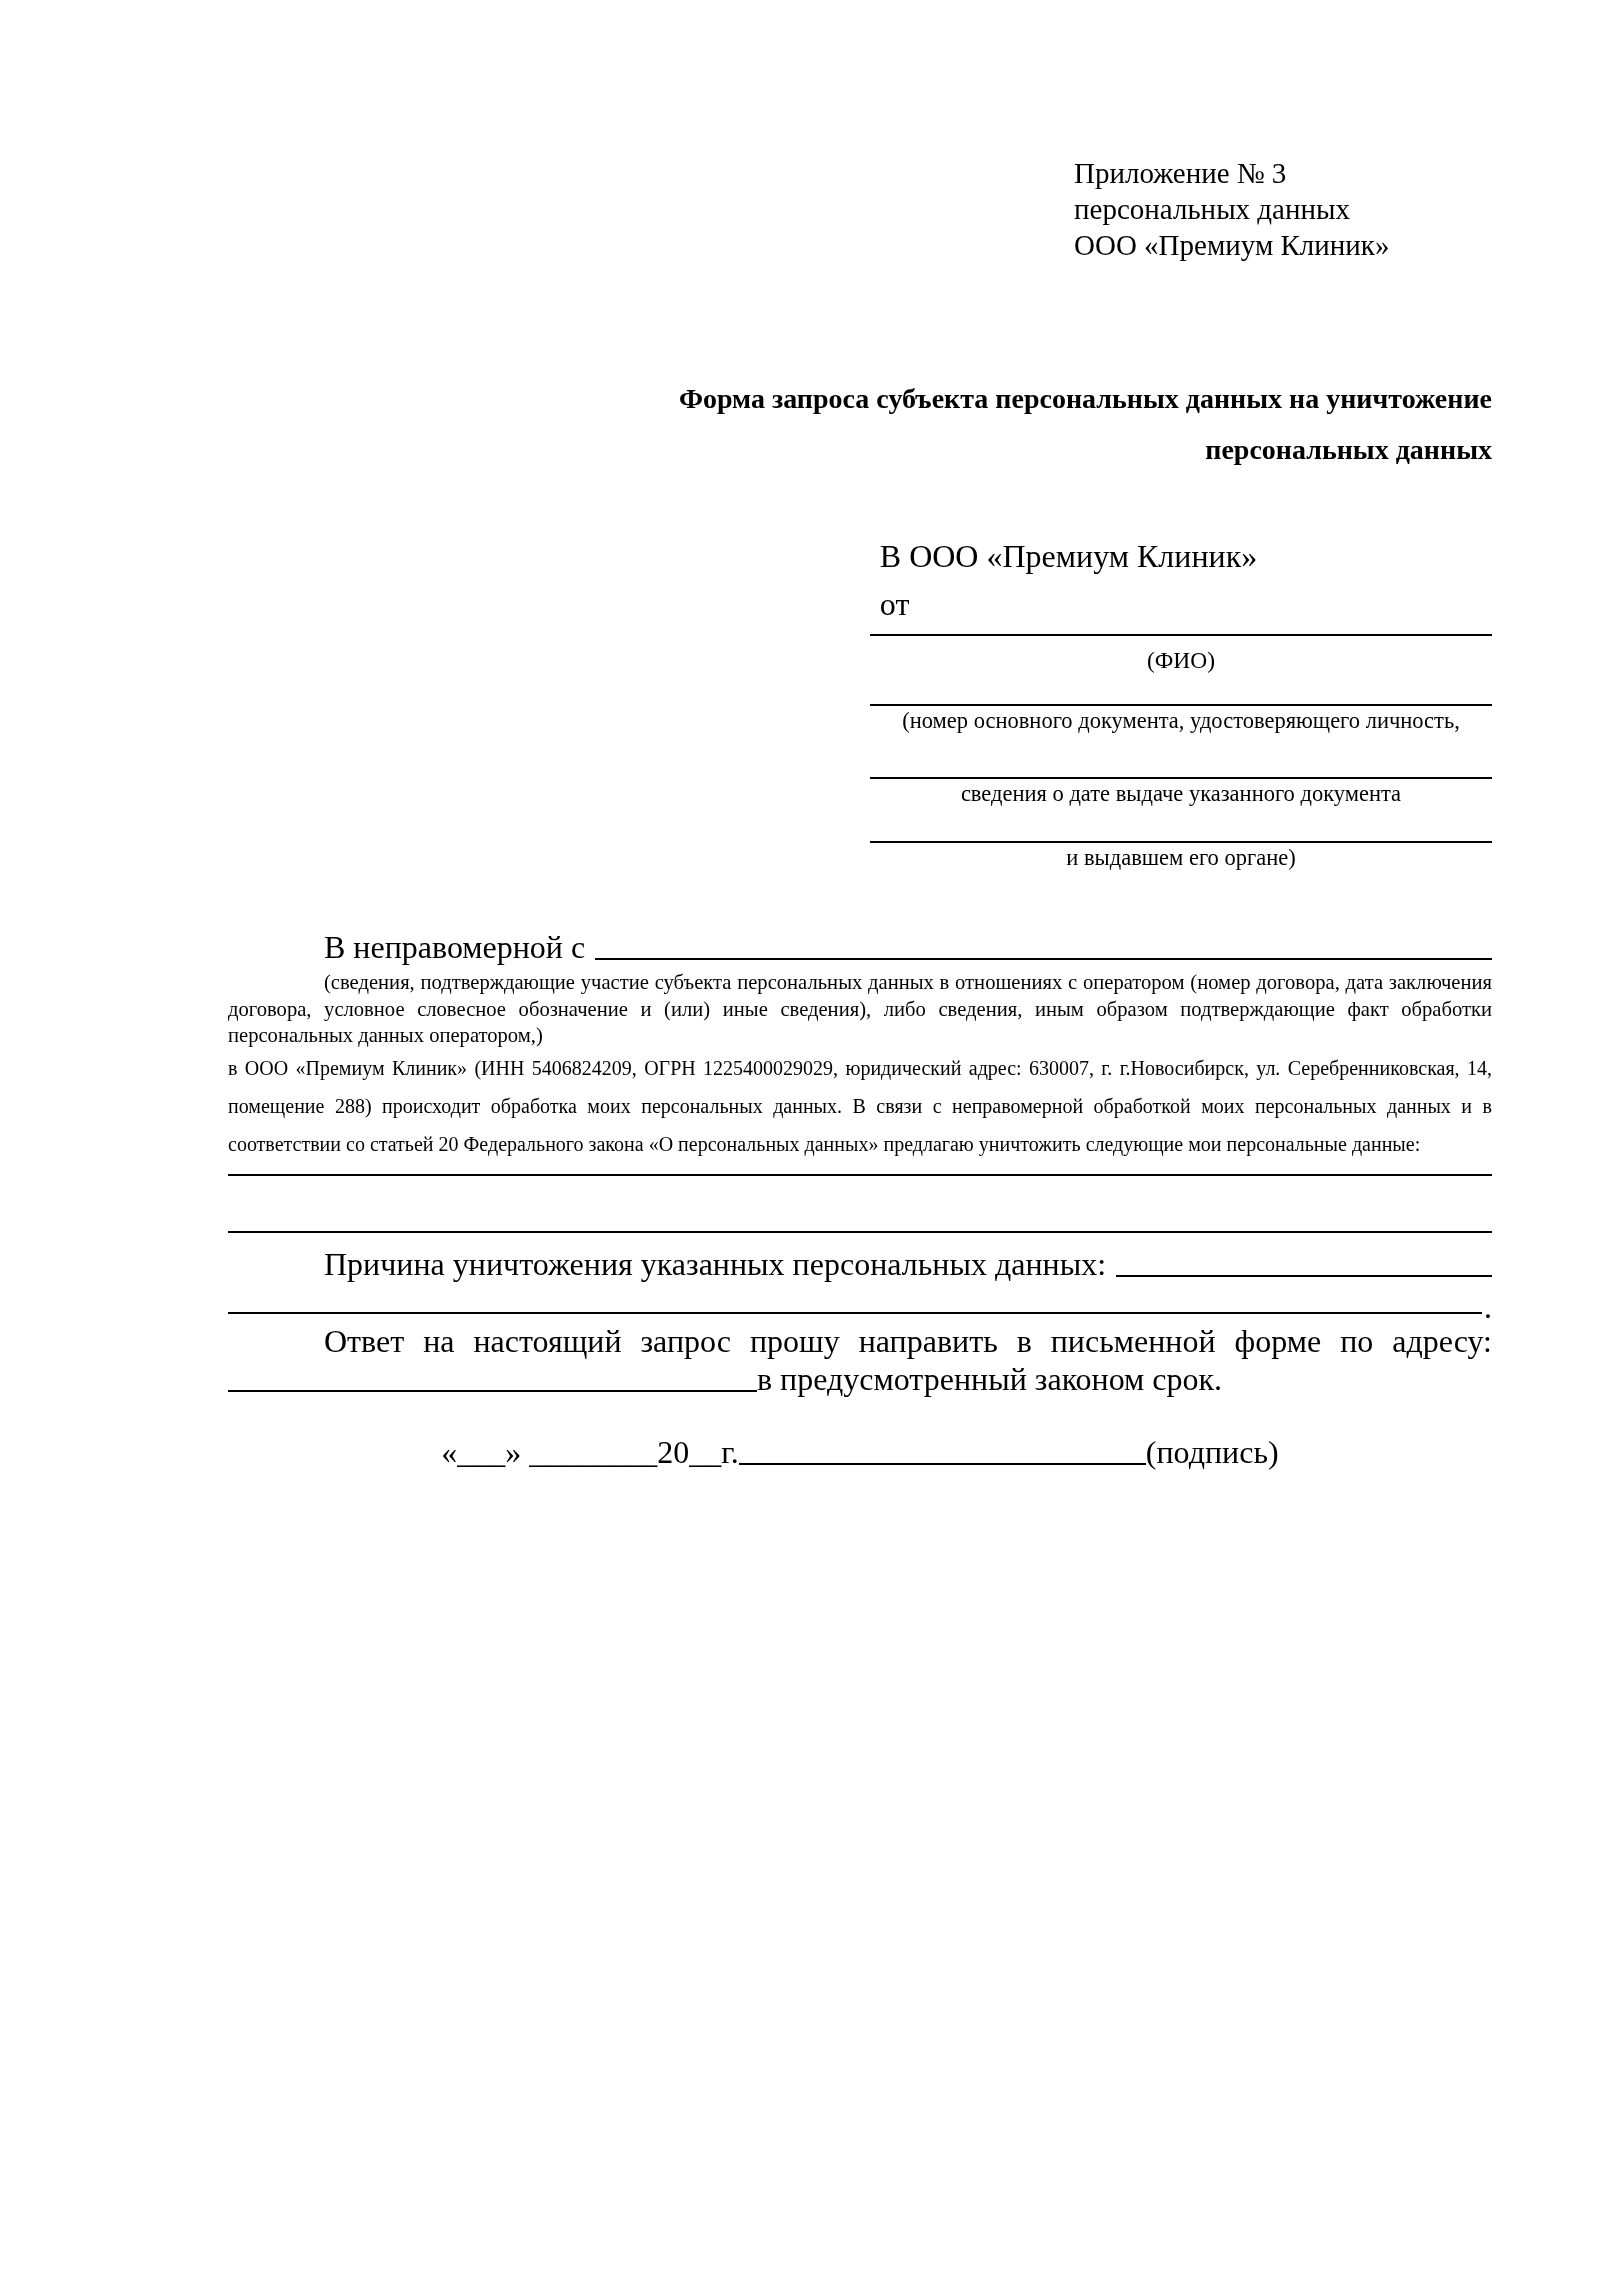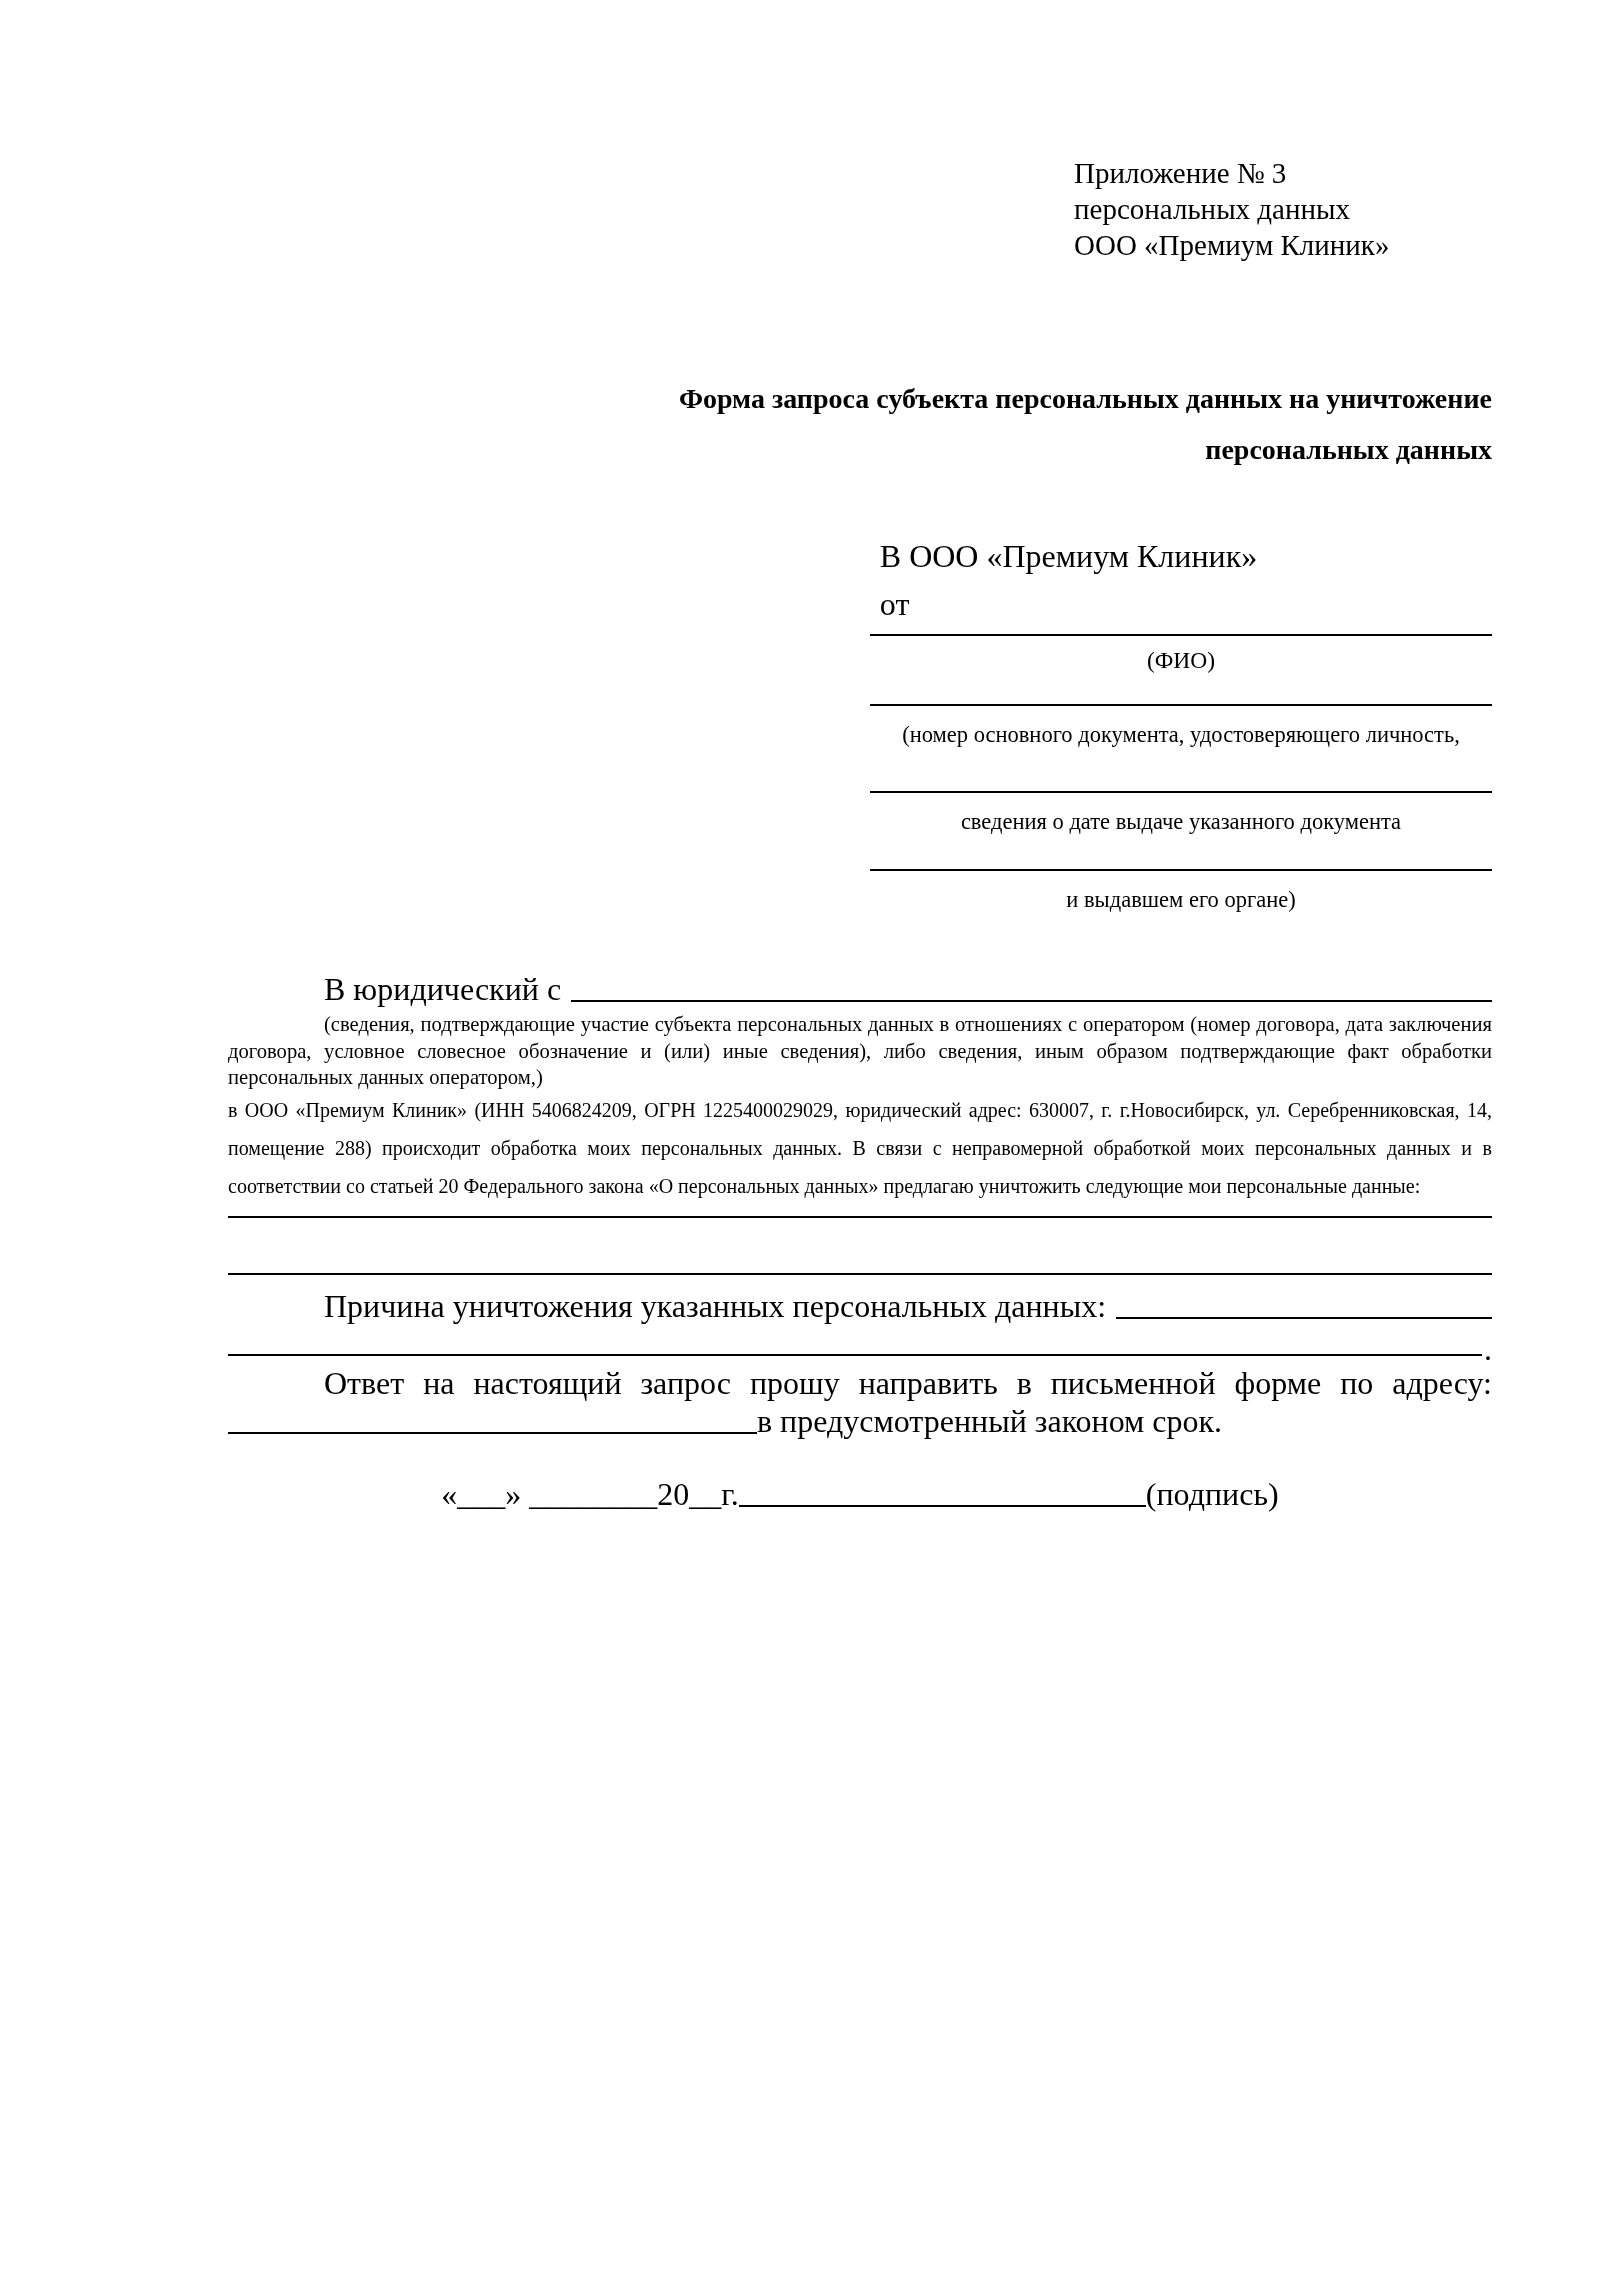--- a/index.html
+++ b/index.html
@@ -20,21 +20,21 @@
   .title { margin-top:110px; text-align:right; font-weight:bold; font-size:28px; line-height:51px; }
 
   
   .addressee { margin-top:57px; margin-left:642px; width:622px; font-size:32px; }
   .addr-line { line-height:48px; padding-left:9.8px; }
   .blank-line { border-bottom:2.9px solid #000; height:0; }
   .bl-first { margin-top:5.9px; }
   .bl-2 { margin-top:29px; }
   .bl-3 { margin-top:43px; }
   .bl-4 { margin-top:33px; }
-  .caption { text-align:center; font-size:22.5px; line-height:27.4px; padding-top:15px; }
+  .caption { text-align:center; font-size:22.5px; line-height:27.4px; padding-top:1px; }
   .cap-fio { font-size:23.5px; line-height:29px; padding-top:10px; }
 
   
   .accordance-row { margin-top:57px; display:flex; font-size:32px; line-height:39px; padding-left:96px; }
   .fill-line { flex:1; border-bottom:2.9px solid #000; height:0; align-self:flex-end; margin-bottom:6.9px; margin-left:9.8px; }
 
   .fine-print { font-size:20.6px; line-height:26.5px; text-align:justify; text-indent:96px; margin-top:2px; }
 
   .main-par { font-size:20px; line-height:38px; text-align:justify; margin-top:0; }
 
@@ -86,21 +86,21 @@
       <div class="caption">(номер основного документа, удостоверяющего личность,</div>
 
       <div class="blank-line bl-3"></div>
       <div class="caption">сведения о дате выдаче указанного документа</div>
 
       <div class="blank-line bl-4"></div>
       <div class="caption">и выдавшем его органе)</div>
     </div>
 
     <div class="accordance-row">
-      <span>В юридический с</span>
+      <span>В неправомерной с</span>
       <span class="fill-line"></span>
     </div>
 
     <div class="fine-print">(сведения, подтверждающие участие субъекта персональных данных в отношениях с оператором (номер договора, дата заключения договора, условное словесное обозначение и (или) иные сведения), либо сведения, иным образом подтверждающие факт обработки персональных данных оператором,)</div>
 
     <div class="main-par">в ООО «Премиум Клиник» (ИНН 5406824209, ОГРН 1225400029029, юридический адрес: 630007, г. г.Новосибирск, ул. Серебренниковская, 14, помещение 288) происходит обработка моих персональных данных. В связи с неправомерной обработкой моих персональных данных и в соответствии со статьей 20 Федерального закона «О персональных данных» предлагаю уничтожить следующие мои персональные данные:</div>
 
     <div class="blank-row br1"></div>
     <div class="blank-row br2"></div>
 

